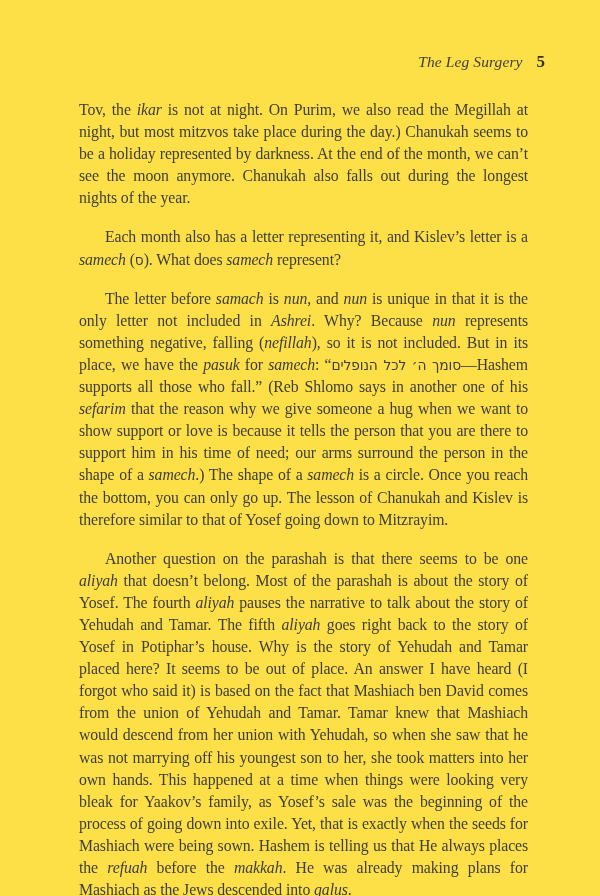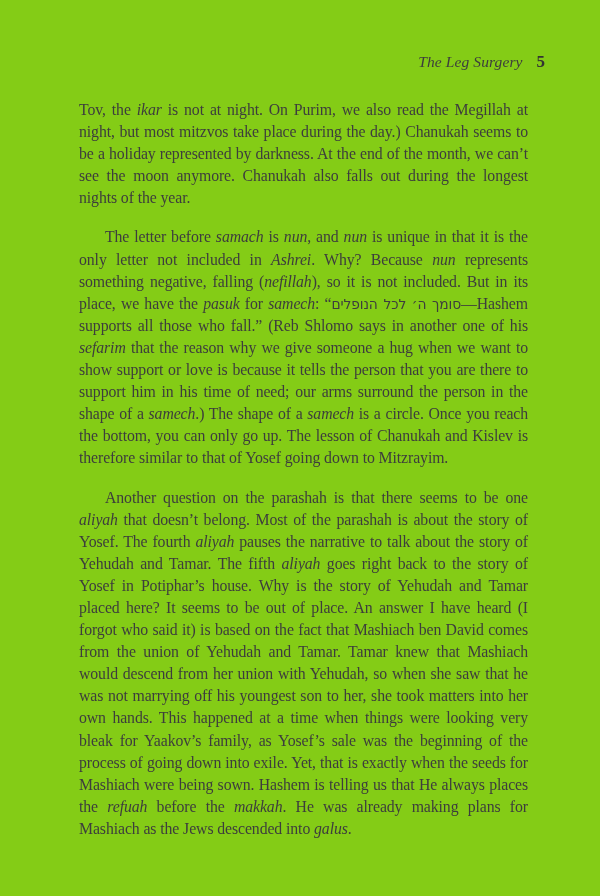--- a/index.html
+++ b/index.html
@@ -5,21 +5,21 @@
   html, body {
     margin: 0;
     padding: 0;
     background: #ffffff;
   }
   .page {
     position: relative;
     width: 600px;
     height: 896px;
     box-sizing: border-box;
-    background: #84cc16;
+    background: #fde047;
     padding: 52px 55px 0 62px;
     font-family: "Liberation Serif", serif;
     color: #3d3d3d;
     overflow: hidden;
   }
   .running-head {
     display: flex;
     justify-content: flex-end;
     align-items: baseline;
     gap: 14px;
@@ -58,16 +58,17 @@
 </head>
 <body>
 
 <div class="page">
   <header class="running-head">
     <span class="head-title">The Leg Surgery</span>
     <span class="head-page">5</span>
   </header>
   <main class="body-text">
       <p class=""><span>Tov, the </span><span class="it">ikar</span><span> is not at night. On Purim, we also read the Megillah at night, but most mitzvos take place during the day.) Chanukah seems to be a holiday represented by darkness. At the end of the month, we can’t see the moon anymore. Chanukah also falls out during the longest nights of the year.</span></p>
+      <p class="indent"><span>Each month also has a letter representing it, and Kislev’s letter is a </span><span class="it">samech</span><span> (</span><span class="heb" dir="rtl">ס</span><span>). What does </span><span class="it">samech</span><span> represent?</span></p>
       <p class="indent"><span>The letter before </span><span class="it">samach</span><span> is </span><span class="it">nun</span><span>, and </span><span class="it">nun</span><span> is unique in that it is the only letter not included in </span><span class="it">Ashrei</span><span>. Why? Because </span><span class="it">nun</span><span> represents something negative, falling (</span><span class="it">nefillah</span><span>), so it is not included. But in its place, we have the </span><span class="it">pasuk</span><span> for </span><span class="it">samech</span><span>: “</span><span class="heb" dir="rtl">סומך ה׳ לכל הנופלים</span><span>—Hashem supports all those who fall.” (Reb Shlomo says in another one of his </span><span class="it">sefarim</span><span> that the reason why we give someone a hug when we want to show support or love is because it tells the person that you are there to support him in his time of need; our arms surround the person in the shape of a </span><span class="it">samech</span><span>.) The shape of a </span><span class="it">samech</span><span> is a circle. Once you reach the bottom, you can only go up. The lesson of Chanukah and Kislev is therefore similar to that of Yosef going down to Mitzrayim.</span></p>
       <p class="indent"><span>Another question on the parashah is that there seems to be one </span><span class="it">aliyah</span><span> that doesn’t belong. Most of the parashah is about the story of Yosef. The fourth </span><span class="it">aliyah</span><span> pauses the narrative to talk about the story of Yehudah and Tamar. The fifth </span><span class="it">aliyah</span><span> goes right back to the story of Yosef in Potiphar’s house. Why is the story of Yehudah and Tamar placed here? It seems to be out of place. An answer I have heard (I forgot who said it) is based on the fact that Mashiach ben David comes from the union of Yehudah and Tamar. Tamar knew that Mashiach would descend from her union with Yehudah, so when she saw that he was not marrying off his youngest son to her, she took matters into her own hands. This happened at a time when things were looking very bleak for Yaakov’s family, as Yosef’s sale was the beginning of the process of going down into exile. Yet, that is exactly when the seeds for Mashiach were being sown. Hashem is telling us that He always places the </span><span class="it">refuah</span><span> before the </span><span class="it">makkah</span><span>. He was already making plans for Mashiach as the Jews descended into </span><span class="it">galus</span><span>.</span></p>
     </main>
 </div>
 
 </body></html>

